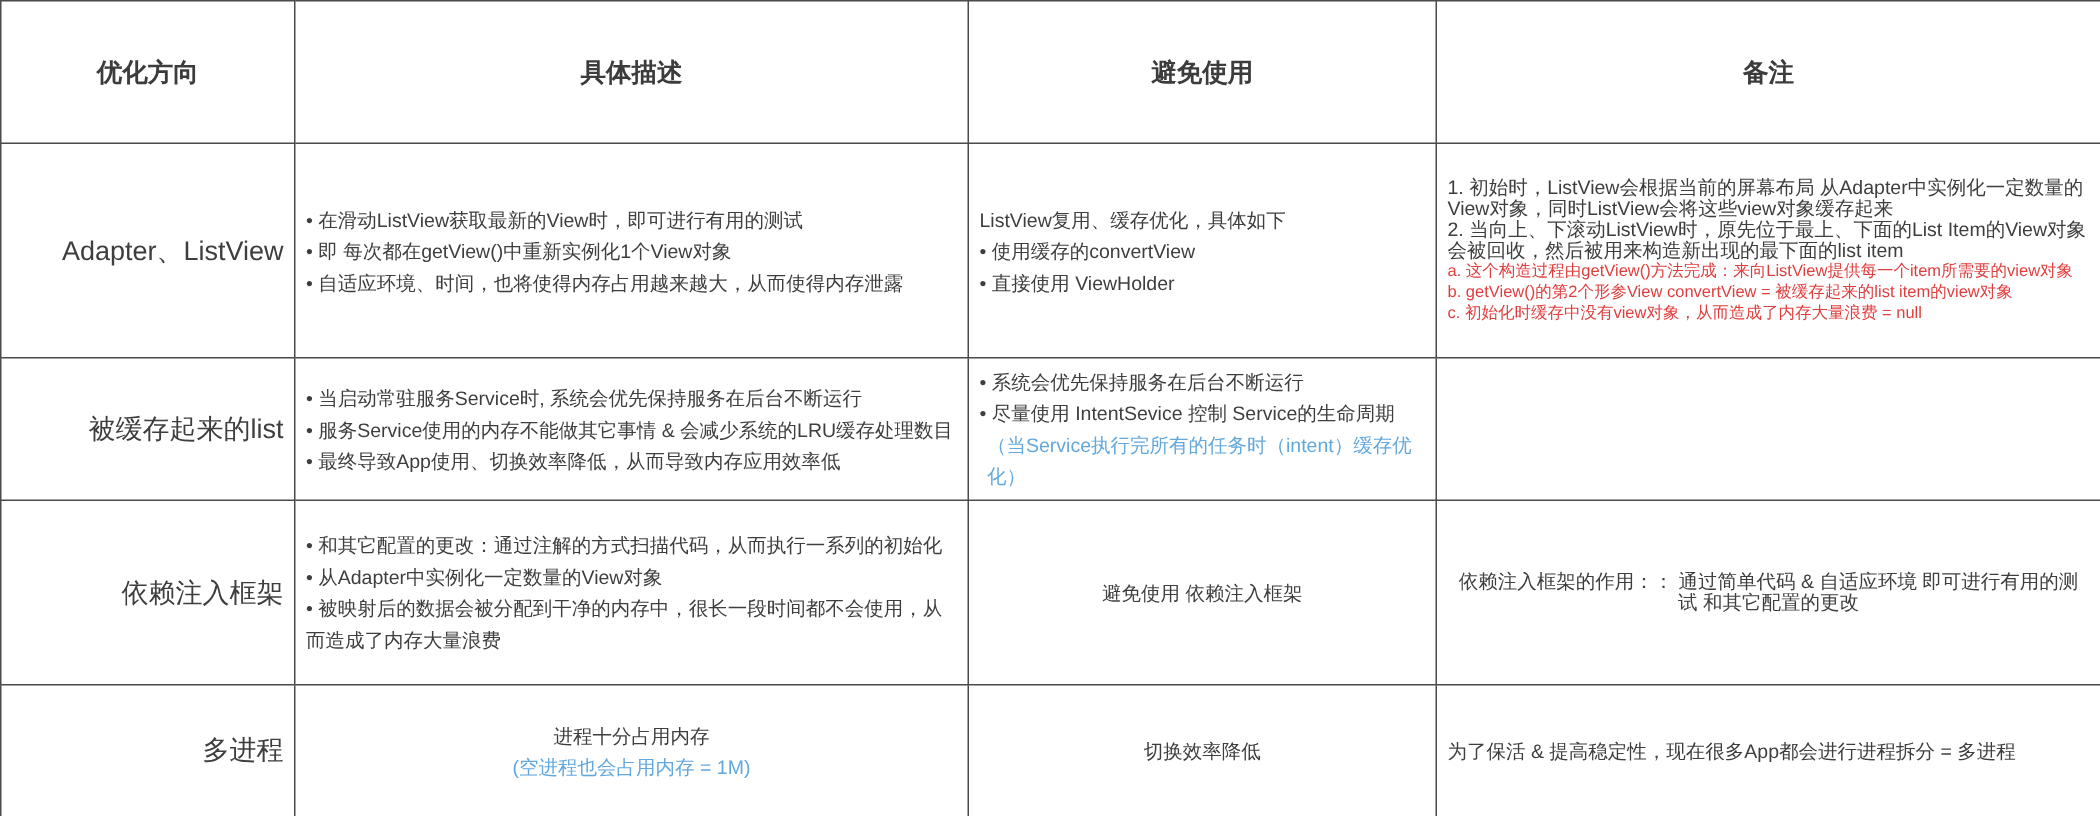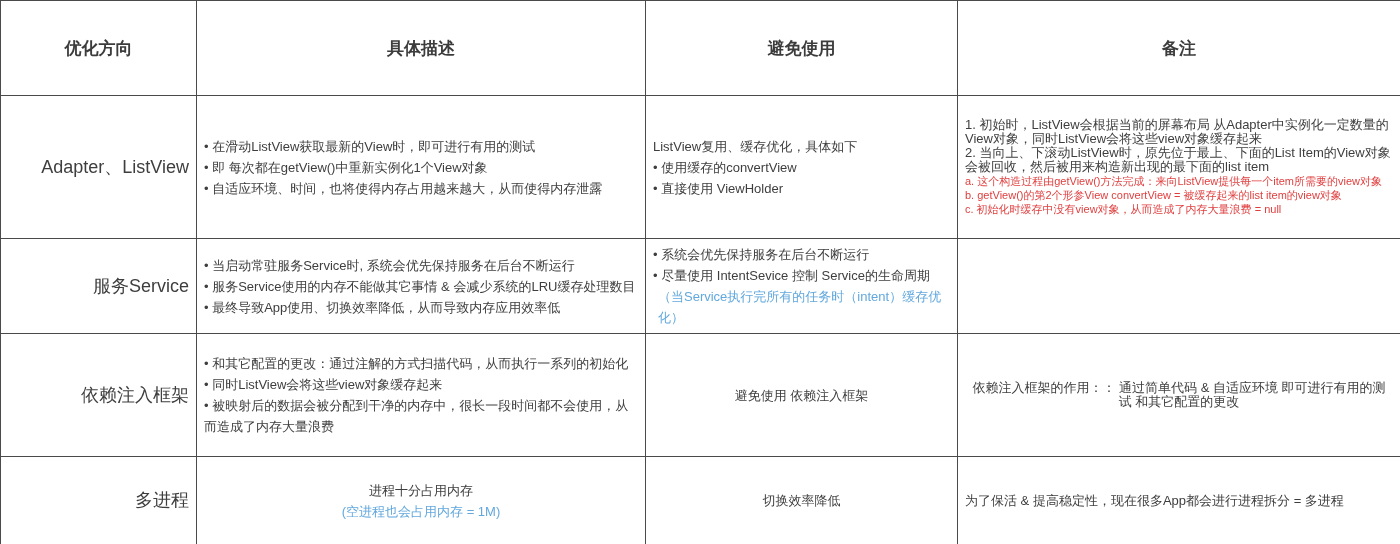--- a/index.html
+++ b/index.html
@@ -95,41 +95,41 @@
         <td class="cell-remark align-left">
           <div class="line">1. 初始时，ListView会根据当前的屏幕布局 从Adapter中实例化一定数量的View对象，同时ListView会将这些view对象缓存起来</div>
           <div class="line">2. 当向上、下滚动ListView时，原先位于最上、下面的List Item的View对象会被回收，然后被用来构造新出现的最下面的list item</div>
           <div class="line red">a. 这个构造过程由getView()方法完成：来向ListView提供每一个item所需要的view对象</div>
           <div class="line red">b. getView()的第2个形参View convertView = 被缓存起来的list item的view对象</div>
           <div class="line red">c. 初始化时缓存中没有view对象，从而造成了内存大量浪费 = null</div>
         </td>
       </tr>
       <tr>
         <td class="cell-direction align-center">
-          <div class="line">服务Service</div>
+          <div class="line">被缓存起来的list</div>
         </td>
         <td class="cell-description align-left">
           <div class="line">• 当启动常驻服务Service时, 系统会优先保持服务在后台不断运行</div>
           <div class="line">• 服务Service使用的内存不能做其它事情 &amp; 会减少系统的LRU缓存处理数目</div>
           <div class="line">• 最终导致App使用、切换效率降低，从而导致内存应用效率低</div>
         </td>
         <td class="cell-solution align-left">
           <div class="line">• 系统会优先保持服务在后台不断运行</div>
           <div class="line">• 尽量使用 IntentSevice 控制 Service的生命周期</div>
           <div class="line blue indent">（当Service执行完所有的任务时（intent）缓存优化）</div>
         </td>
         <td class="cell-remark align-left"></td>
       </tr>
       <tr>
         <td class="cell-direction align-center">
           <div class="line">依赖注入框架</div>
         </td>
         <td class="cell-description align-left">
           <div class="line">• 和其它配置的更改：通过注解的方式扫描代码，从而执行一系列的初始化</div>
-          <div class="line">• 同时ListView会将这些view对象缓存起来</div>
+          <div class="line">• 从Adapter中实例化一定数量的View对象</div>
           <div class="line">• 被映射后的数据会被分配到干净的内存中，很长一段时间都不会使用，从而造成了内存大量浪费</div>
         </td>
         <td class="cell-solution align-center">
           <div class="line">避免使用 依赖注入框架</div>
         </td>
         <td class="cell-remark align-center">
           <div class="line">依赖注入框架的作用：： 通过简单代码 &amp; 自适应环境 即可进行有用的测试 和其它配置的更改</div>
         </td>
       </tr>
       <tr>

